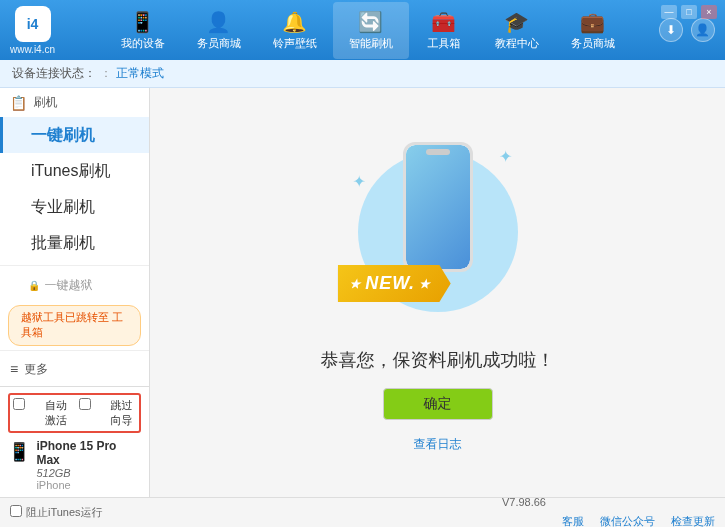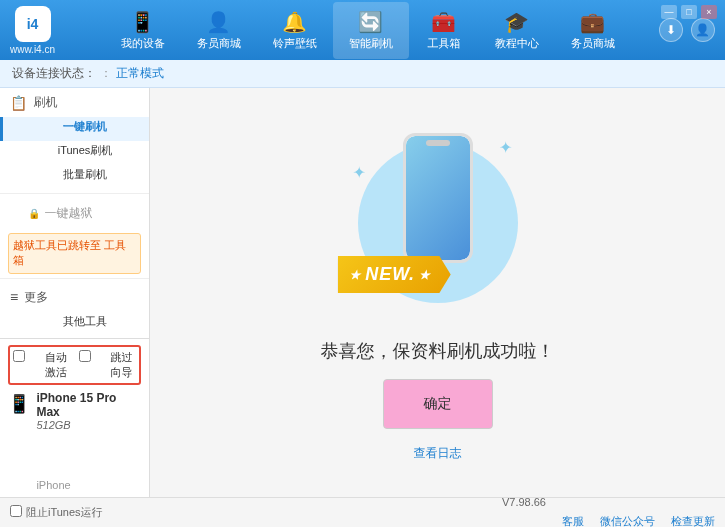--- a/index.html
+++ b/index.html
@@ -28,63 +28,63 @@
     .subnav-link { color: #2080d0; cursor: pointer; }
     .subnav-sep { margin: 0 4px; color: #999; }
 
     
     .main { display: flex; height: calc(527px - 60px - 28px - 30px); }
 
     
     .sidebar { width: 150px; background: white; border-right: 1px solid #ddd; overflow-y: auto; flex-shrink: 0; }
     .sidebar-section-header { display: flex; align-items: center; padding: 6px 10px; color: #555; font-size: 12px; cursor: pointer; }
     .sidebar-section-header .s-icon { margin-right: 6px; font-size: 14px; }
-    .sidebar-item { padding: 2px 10px 7px 28px; color: #333; cursor: pointer; font-size: 11px; border-left: 3px solid transparent; text-align: center; }
+    .sidebar-item { padding: 8px 10px 7px 28px; color: #333; cursor: pointer; font-size: 16px; border-left: 3px solid transparent; }
     .sidebar-item.active { background: #e8f4ff; border-left: 3px solid #2080d0; color: #2080d0; font-weight: bold; }
     .sidebar-divider { height: 1px; background: #eee; margin: 4px 0; }
     .sidebar-disabled { padding: 7px 10px 7px 28px; color: #999; font-size: 12px; display: flex; align-items: center; gap: 4px; }
     .lock-icon { font-size: 10px; color: #bbb; }
-    .sidebar-notice { margin: 4px 8px; background: #fff3e0; border: 1px solid #ffcc80; border-radius: 3px; padding: 4px 4px; font-size: 11px; color: #e65100; line-height: 1.4; }
+    .sidebar-notice { margin: 4px 8px; background: #fff3e0; border: 1px solid #ffcc80; border-radius: 12px; padding: 4px 12px; font-size: 11px; color: #e65100; line-height: 1.4; }
 
     
     .content { flex: 1; display: flex; align-items: center; justify-content: center; background: #f5f5f5; position: relative; }
     .success-box { display: flex; flex-direction: column; align-items: center; gap: 16px; }
     .phone-illustration { position: relative; width: 180px; height: 200px; }
     .phone-bg-circle { width: 160px; height: 160px; background: #b8e4f9; border-radius: 50%; position: absolute; top: 20px; left: 10px; }
     .phone-img { position: absolute; top: 10px; left: 50%; transform: translateX(-50%); z-index: 2; }
     .phone-body { width: 70px; height: 130px; background: white; border-radius: 12px; border: 3px solid #ddd; position: relative; overflow: hidden; }
     .phone-screen { background: linear-gradient(135deg, #87ceeb, #4a90d9); width: 100%; height: 100%; border-radius: 9px; }
     .phone-notch { width: 24px; height: 6px; background: #ccc; border-radius: 3px; position: absolute; top: 4px; left: 50%; transform: translateX(-50%); z-index: 3; }
     .new-banner { position: absolute; bottom: 30px; left: -10px; z-index: 5; }
     .new-ribbon { background: linear-gradient(135deg, #f5c518, #e8a000); padding: 8px 20px 8px 12px; clip-path: polygon(0 0, 90% 0, 100% 50%, 90% 100%, 0 100%); color: white; font-weight: bold; font-size: 18px; font-style: italic; letter-spacing: 1px; box-shadow: 2px 2px 6px rgba(0,0,0,0.3); display: flex; align-items: center; gap: 4px; }
     .star { color: white; font-size: 12px; }
     .sparkle { position: absolute; color: #87ceeb; font-size: 16px; }
     .sparkle-1 { top: 15px; right: 15px; }
     .sparkle-2 { top: 40px; left: 5px; }
     .success-text { font-size: 18px; color: #333; font-weight: normal; }
-    .confirm-btn { background: #f9a8d4; border: 1px solid #ccc; border-radius: 4px; padding: 15px 40px; font-size: 14px; color: #333; cursor: pointer; text-align: right; }
+    .confirm-btn { background: #84cc16; border: 1px solid #ccc; border-radius: 4px; padding: 6px 40px; font-size: 14px; color: #333; cursor: pointer; text-align: right; }
     .log-link { color: #2080d0; font-size: 12px; cursor: pointer; }
 
     
     .bottombar { height: 30px; background: #f5f5f5; border-top: 1px solid #ddd; display: flex; align-items: center; padding: 0 10px; gap: 20px; font-size: 11px; color: #666; }
     .bottom-left { display: flex; align-items: flex-start; gap: 4px; }
     .bottom-checkbox { width: 12px; height: 12px; }
     .bottom-version { margin-left: auto; display: flex; gap: 16px; }
     .bottom-link { color: #2080d0; cursor: pointer; margin-top: 18px; }
 
     
     .device-panel { position: absolute; bottom: 30px; left: 0; width: 150px; background: white; border-top: 1px solid #ddd; border-right: 1px solid #ddd; padding: 6px 8px; }
     .device-checkbox-row { display: flex; gap: 8px; margin-bottom: 6px; padding: 3px; border: 2px solid #e74c3c; border-radius: 3px; }
     .device-checkbox-item { display: flex; align-items: flex-start; gap: 20px; font-size: 11px; color: #333; cursor: pointer; }
     .device-info { display: flex; align-items: flex-start; gap: 6px; }
     .device-icon { font-size: 18px; color: #2080d0; margin-top: 2px; }
     .device-details { flex: 1; }
     .device-name { font-size: 12px; font-weight: bold; color: #333; }
     .device-storage { font-size: 11px; color: #666; font-style: italic; }
-    .device-type { font-size: 11px; color: #999; margin-top: 48px; }
+    .device-type { font-size: 11px; color: #999; }
   </style>
 </head>
 <body>
 
 <div style="position:relative; width:725px; height:527px; overflow:hidden;">
 
   <div class="topbar">
     <div class="logo">
       <div class="logo-icon">
         <span>i4</span>
@@ -148,20 +148,23 @@
       <div class="sidebar-section-header">
         <span class="s-icon">📋</span>
         <span>刷机</span>
       </div>
 
       <div class="sidebar-item active">
         <span>一键刷机</span>
       </div>
       <div class="sidebar-item">
         <span>iTunes刷机</span>
+      </div>
+      <div class="sidebar-item">
+        <span>专业刷机</span>
       </div>
       <div class="sidebar-item">
         <span>批量刷机</span>
       </div>
 
       <div class="sidebar-divider"></div>
 
       <div class="sidebar-disabled">
         <span class="lock-icon">🔒</span>
         <span>一键越狱</span>

